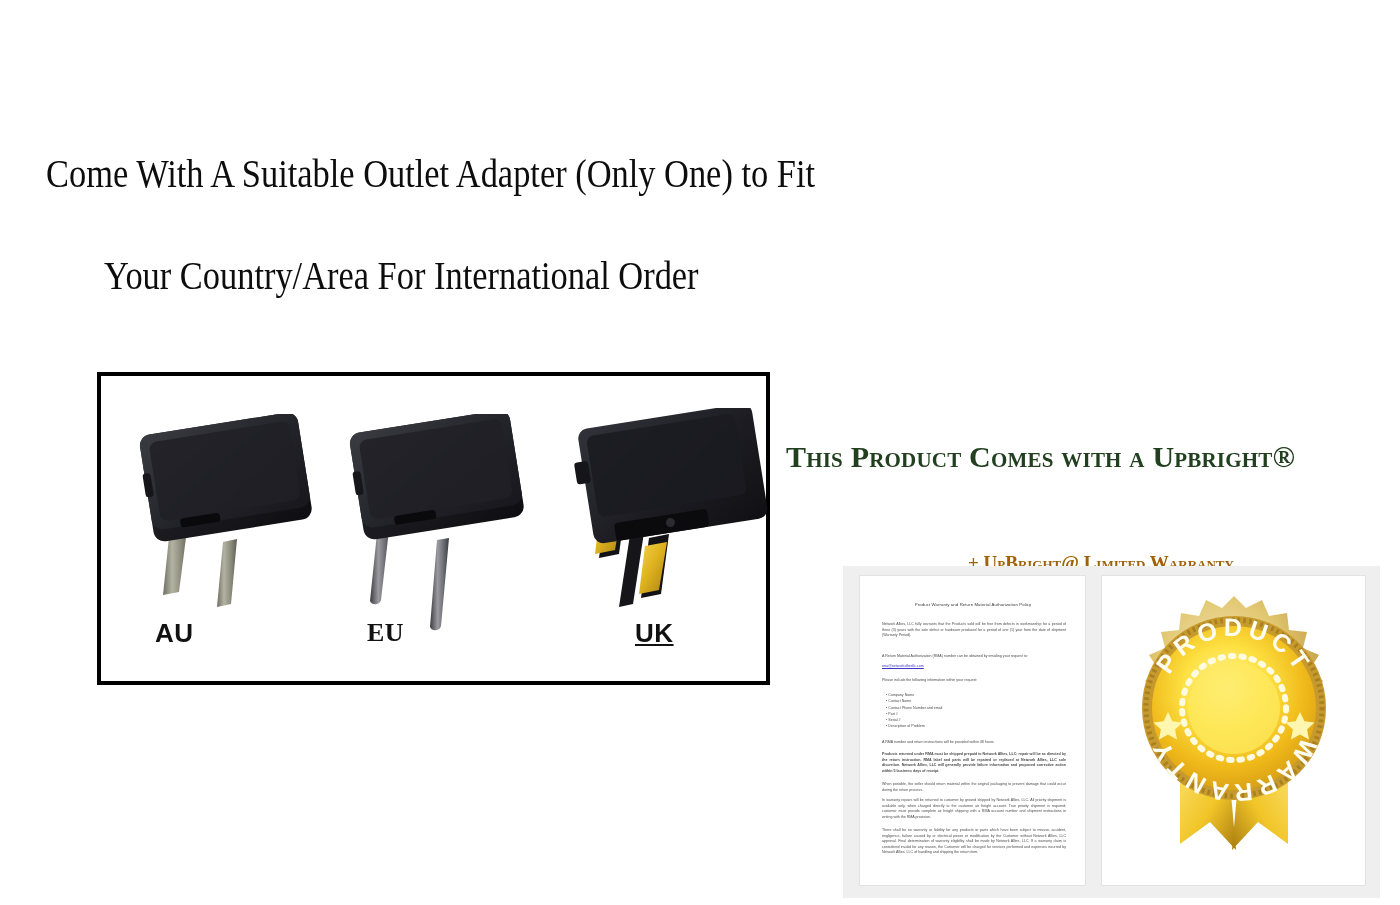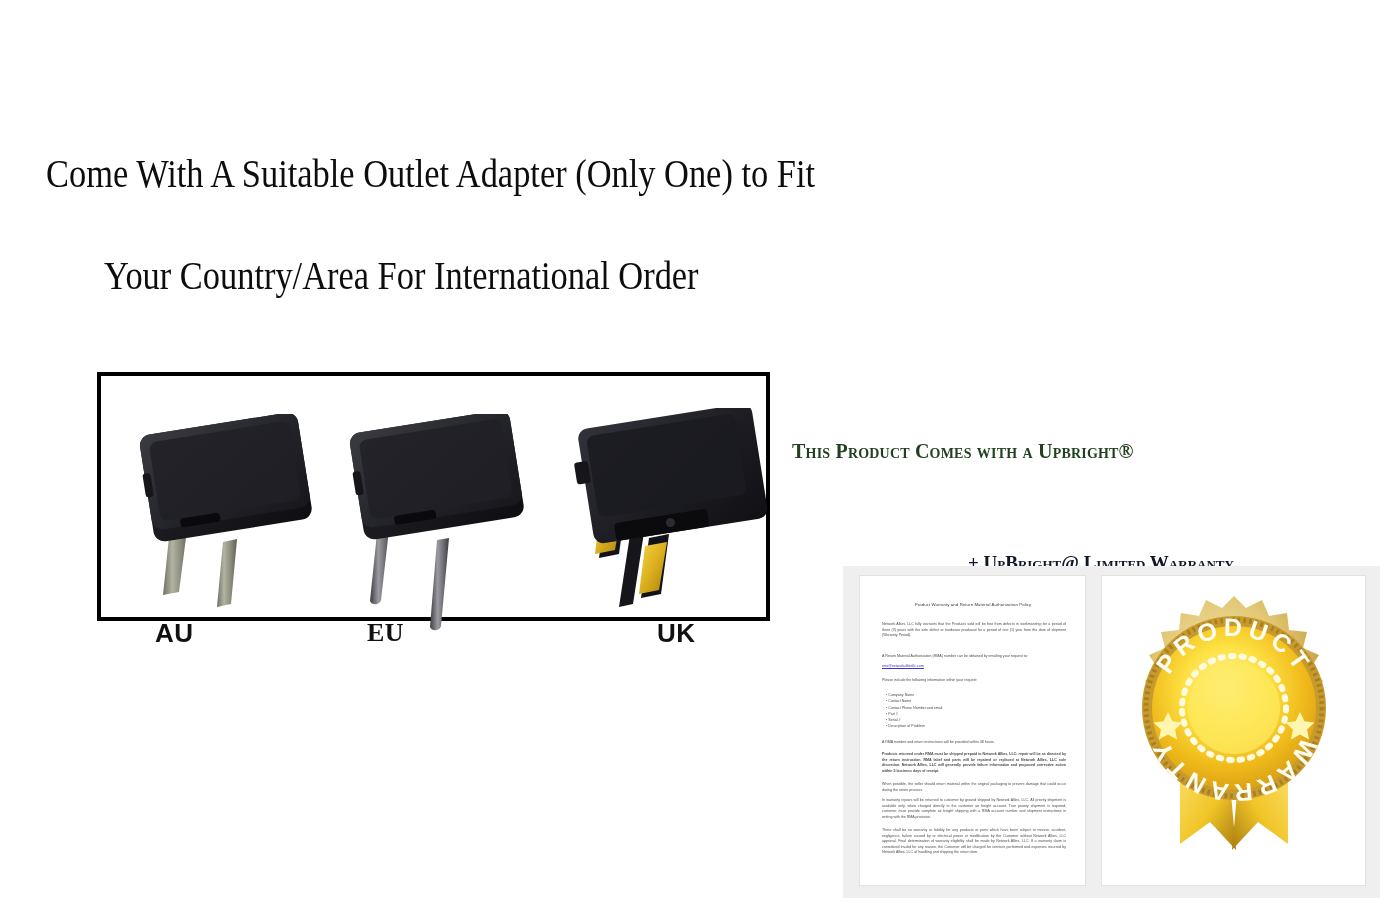--- a/index.html
+++ b/index.html
@@ -15,42 +15,42 @@
     position:absolute;color:#0d0d0d;
     font-family:"Liberation Serif",serif;
     font-weight:400;white-space:nowrap;
     transform-origin:left center;
   }
   #headline-line-1{left:46px;top:150px;font-size:40px;transform:scaleX(0.86);}
   #headline-line-2{left:104px;top:252px;font-size:40px;transform:scaleX(0.86);}
 
   
   .plug-box{
-    position:absolute;left:97px;top:372px;width:673px;height:249px;
+    position:absolute;left:97px;top:372px;width:673px;height:313px;
     border:4px solid #000;background:#ffffff;box-sizing:border-box;
   }
   .plug{position:absolute;}
   .plug-label{
     position:absolute;font-family:"Liberation Sans",sans-serif;
     font-weight:700;font-size:26px;color:#111;letter-spacing:0.5px;
   }
 
   
   .ub-head{
     position:absolute;white-space:nowrap;
     font-family:"Liberation Serif",serif;font-weight:700;
     color:#22401f;
     text-shadow:0 1px 0 rgba(255,255,255,.5);
   }
-  #ub-line-1{left:786px;top:440px;font-size:20px;font-variant:small-caps;letter-spacing:.2px;margin-left:6px;}
+  #ub-line-1{left:786px;top:440px;font-size:30px;font-variant:small-caps;letter-spacing:.2px;}
   #ub-line-2{left:846px;top:512px;font-size:31px;font-variant:small-caps;letter-spacing:.2px;}
   #ub-line-3{
     position:absolute;left:968px;top:552px;font-size:19px;white-space:nowrap;
     font-family:"Liberation Serif",serif;font-weight:700;font-variant:small-caps;
-    color:#0f172a;
+    color:#a16207;
   }
 
   
   .cert-wrap{
     position:absolute;left:843px;top:566px;width:537px;height:332px;
     background:#efefef;
   }
   .cert-page{
     position:absolute;top:10px;left:17px;width:225px;height:309px;
     background:#ffffff;box-shadow:0 0 0 1px #e2e2e2;
@@ -186,21 +186,21 @@
 
         <g transform="rotate(-9 112 66)">
           <path d="M24 6 h156 a10 10 0 0 1 10 10 v96 a10 10 0 0 1 -10 10 h-156 a10 10 0 0 1 -10 -10 v-96 a10 10 0 0 1 10 -10 z" fill="url(#ukTop)"></path>
           <rect x="22" y="14" width="150" height="82" rx="7" fill="#1b1b21" opacity=".9"></rect>
           <rect x="6" y="38" width="14" height="22" rx="3" fill="#15151a"></rect>
           <rect x="36" y="104" width="94" height="18" rx="4" fill="#0b0b0e"></rect>
           <circle cx="92" cy="112" r="4.5" fill="#2b2b31"></circle>
         </g>
       </svg>
     </div>
-    <div class="plug-label" style="left:556px;top:242px;">UK</div>
+    <div class="plug-label" style="left:534px;top:242px;text-decoration:underline;">UK</div>
 
   </div>
 
   <div class="ub-head" id="ub-line-1">This Product Comes with a Upbright®</div>
   <div id="ub-line-3">+ UpBright@ Limited Warranty</div>
 
   <div class="cert-wrap">
 
     <div class="cert-page">
       <div class="doc-title">Product Warranty and Return Material Authorization Policy</div>

